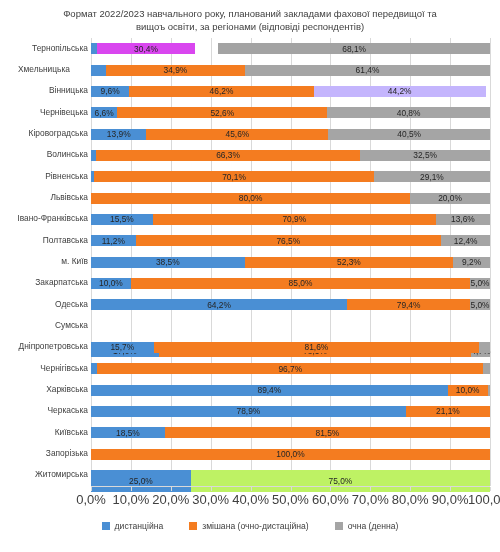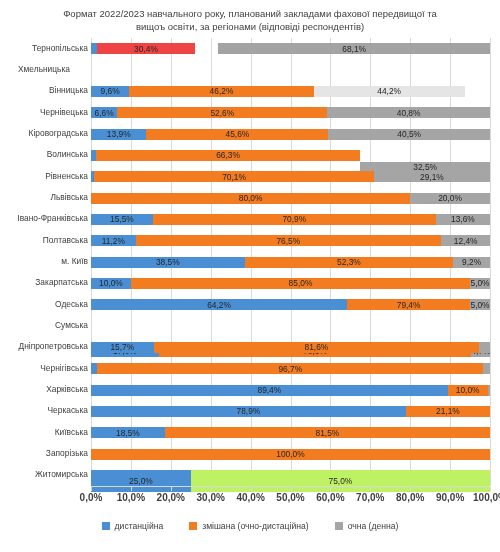--- a/index.html
+++ b/index.html
@@ -107,25 +107,24 @@
   .x-labels {
     position: absolute;
     left: 0;
     top: 492px;
     width: 500px;
     height: 14px;
   }
   .x-label {
     position: absolute;
     top: 0;
-    font-size: 10px;
+    font-size: 13px;
     color: #404040;
     transform: translateX(-50%);
     white-space: nowrap;
-    font-weight: bold;
   }
   .legend {
     position: absolute;
     left: 0;
     top: 521px;
     width: 500px;
     display: flex;
     justify-content: center;
     align-items: center;
     gap: 26px;
@@ -187,35 +186,44 @@
         <div class="gridline" style="left: 119.7px;"></div>
         <div class="gridline" style="left: 159.6px;"></div>
         <div class="gridline" style="left: 199.5px;"></div>
         <div class="gridline" style="left: 239.4px;"></div>
         <div class="gridline" style="left: 279.3px;"></div>
         <div class="gridline" style="left: 319.2px;"></div>
         <div class="gridline" style="left: 359.1px;"></div>
         <div class="gridline" style="left: 399px;"></div>
         <div class="bar-row" style="top: 5.16667px; height: 11px;">
           <div class="seg" style="left: 0px; width: 5.985px; background: rgb(74, 143, 212);"></div>
-          <div class="seg" style="left: 5.985px; width: 98px; background: #ef4444;">
+          <div class="seg" style="left: 5.985px; width: 98px; background: #d946ef;">
             <div class="seg-label">30,4%</div>
           </div>
           <div class="seg" style="left: 127.281px; width: 271.719px; background: #a3a3a3;">
             <div class="seg-label">68,1%</div>
+          </div>
+        </div>
+        <div class="bar-row" style="top: 26.5px; height: 11px;">
+          <div class="seg" style="left: 0px; width: 14.763px; background: rgb(74, 143, 212);"></div>
+          <div class="seg" style="left: 14.763px; width: 139.251px; background: rgb(244, 124, 32);">
+            <div class="seg-label">34,9%</div>
+          </div>
+          <div class="seg" style="left: 154.014px; width: 244.986px; background: rgb(165, 165, 165);">
+            <div class="seg-label">61,4%</div>
           </div>
         </div>
         <div class="bar-row" style="top: 47.8333px; height: 11px;">
           <div class="seg" style="left: 0px; width: 38.304px; background: rgb(74, 143, 212);">
             <div class="seg-label">9,6%</div>
           </div>
           <div class="seg" style="left: 38.304px; width: 184.338px; background: rgb(244, 124, 32);">
             <div class="seg-label">46,2%</div>
           </div>
-          <div class="seg" style="left: 222.642px; width: 151px; background: #e5e5e5;">
+          <div class="seg" style="left: 222.642px; width: 172px; background: #c4b5fd;">
             <div class="seg-label">44,2%</div>
           </div>
         </div>
         <div class="bar-row" style="top: 69.1667px; height: 11px;">
           <div class="seg" style="left: 0px; width: 26.334px; background: rgb(74, 143, 212);">
             <div class="seg-label">6,6%</div>
           </div>
           <div class="seg" style="left: 26.334px; width: 209.874px; background: rgb(244, 124, 32);">
             <div class="seg-label">52,6%</div>
           </div>
@@ -232,21 +240,21 @@
           </div>
           <div class="seg" style="left: 237.405px; width: 161.595px; background: rgb(165, 165, 165);">
             <div class="seg-label">40,5%</div>
           </div>
         </div>
         <div class="bar-row" style="top: 111.833px; height: 11px;">
           <div class="seg" style="left: 0px; width: 4.788px; background: rgb(74, 143, 212);"></div>
           <div class="seg" style="left: 4.788px; width: 264.537px; background: rgb(244, 124, 32);">
             <div class="seg-label">66,3%</div>
           </div>
-          <div class="seg" style="left: 269.325px; width: 129.675px; background: rgb(165, 165, 165); margin-top: 12px;">
+          <div class="seg" style="left: 269.325px; width: 129.675px; background: rgb(165, 165, 165);">
             <div class="seg-label">32,5%</div>
           </div>
         </div>
         <div class="bar-row" style="top: 133.167px; height: 11px;">
           <div class="seg" style="left: 0px; width: 3.192px; background: rgb(74, 143, 212);"></div>
           <div class="seg" style="left: 3.192px; width: 279.699px; background: rgb(244, 124, 32);">
             <div class="seg-label">70,1%</div>
           </div>
           <div class="seg" style="left: 282.891px; width: 116.109px; background: rgb(165, 165, 165);">
             <div class="seg-label">29,1%</div>

